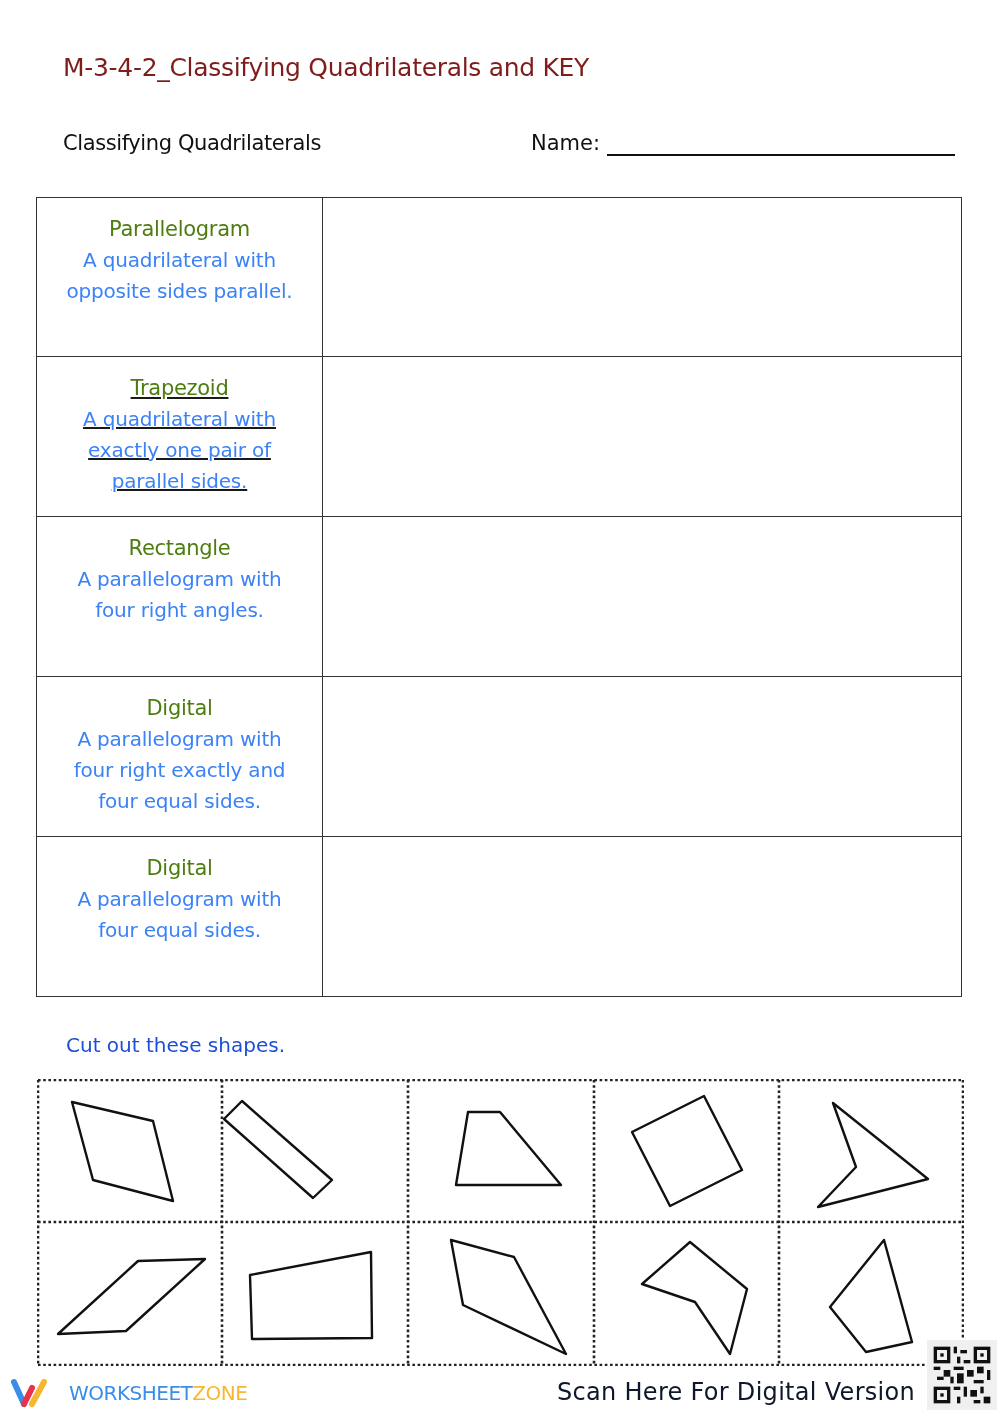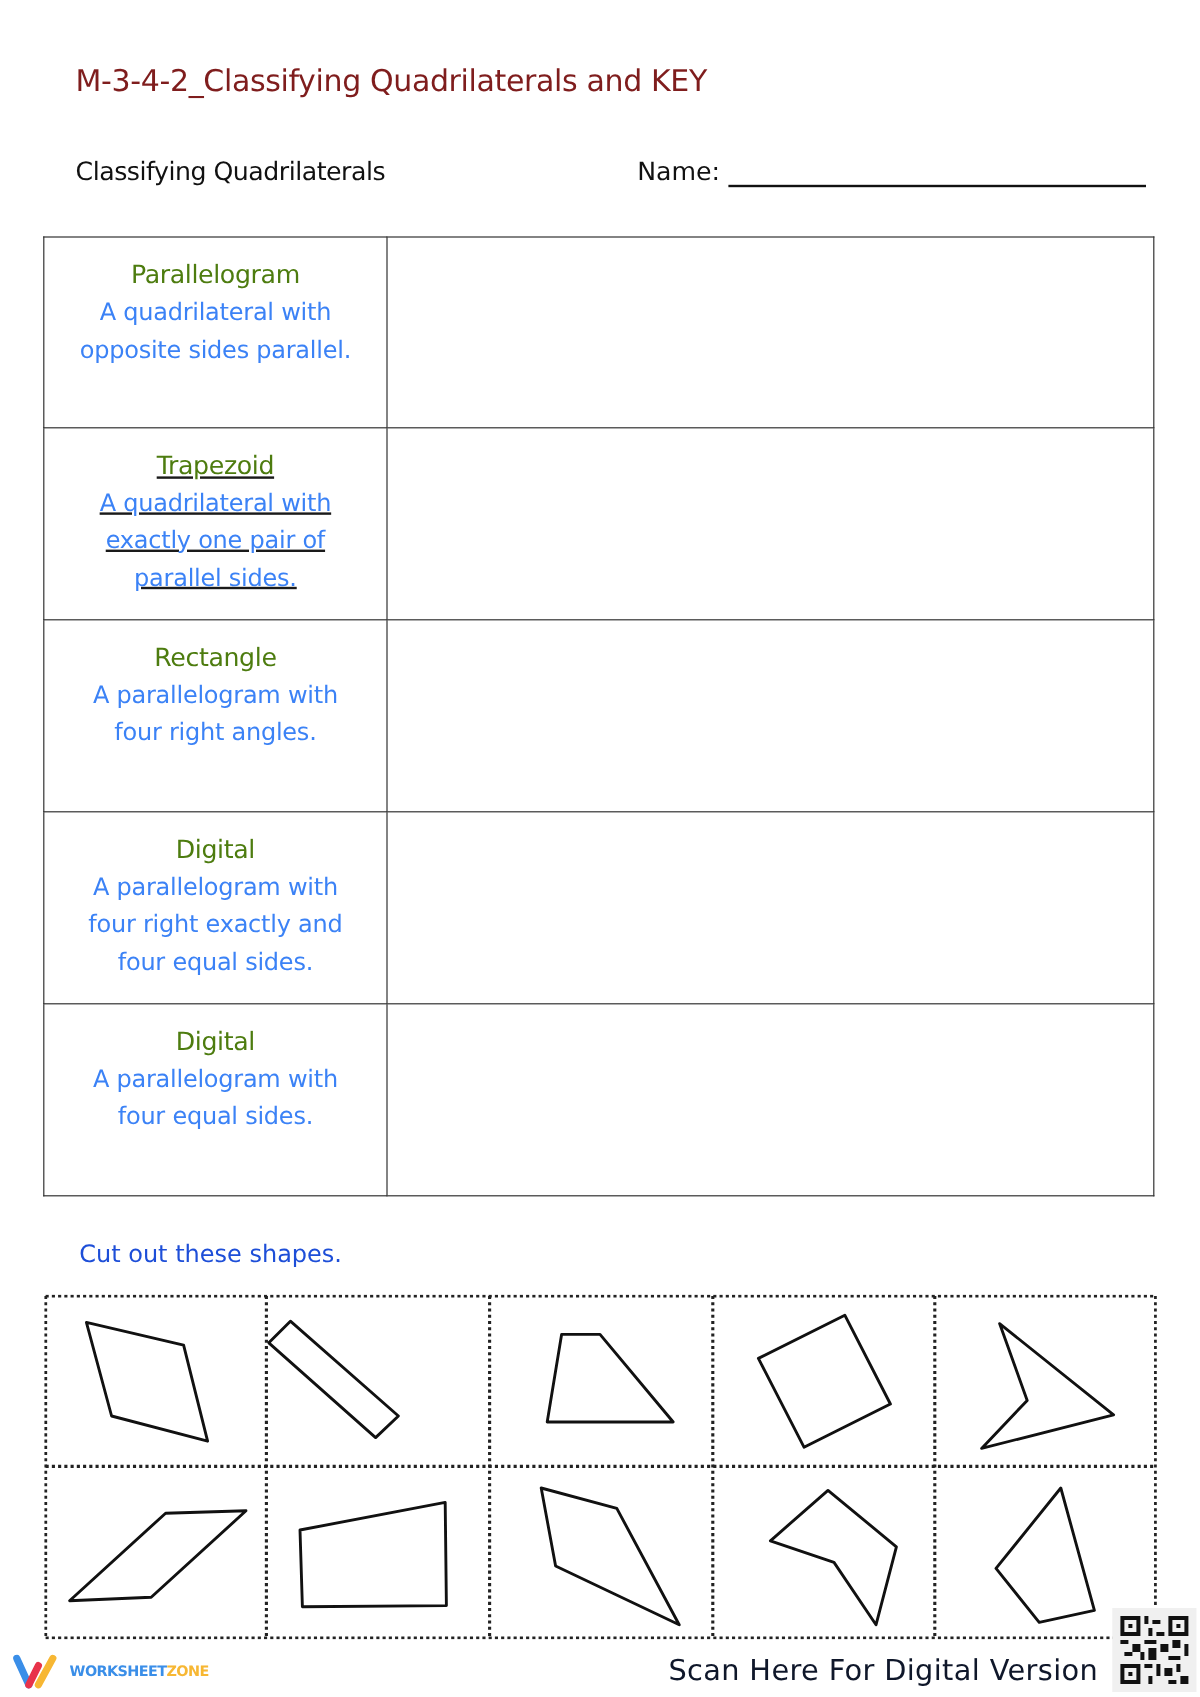--- a/index.html
+++ b/index.html
@@ -35,21 +35,21 @@
   .cut-label {
     position: absolute; left: 66px; top: 1033px; font-size: 20px; color: #1d4ed8;
   }
   .shape-grid {
     position: absolute; left: 37px; top: 1079px; width: 927px; height: 287px;
   }
   .shape-grid svg { position: absolute; left: 0; top: 0; }
   .logo {
     position: absolute; left: 10px; top: 1376px; height: 34px; display: flex; align-items: center;
   }
-  .logo-text { font-family: "DejaVu Sans", sans-serif; font-weight: bold; font-size: 12px; margin-left: 8px; letter-spacing: -0.5px; }
+  .logo-text { font-family: "DejaVu Sans", sans-serif; font-weight: normal; font-size: 20px; margin-left: 19px; letter-spacing: -0.5px; }
   .logo-text .w1 { color: #3a8ee8; }
   .logo-text .w2 { color: #f7b733; }
   .scan-text {
     position: absolute; left: 557px; top: 1378px; font-size: 24px; color: #0f172a;
     letter-spacing: 0.3px;
   }
   .qr {
     position: absolute; left: 927px; top: 1340px; width: 70px; height: 70px; background: #f0f0f0;
   }
 </style>

